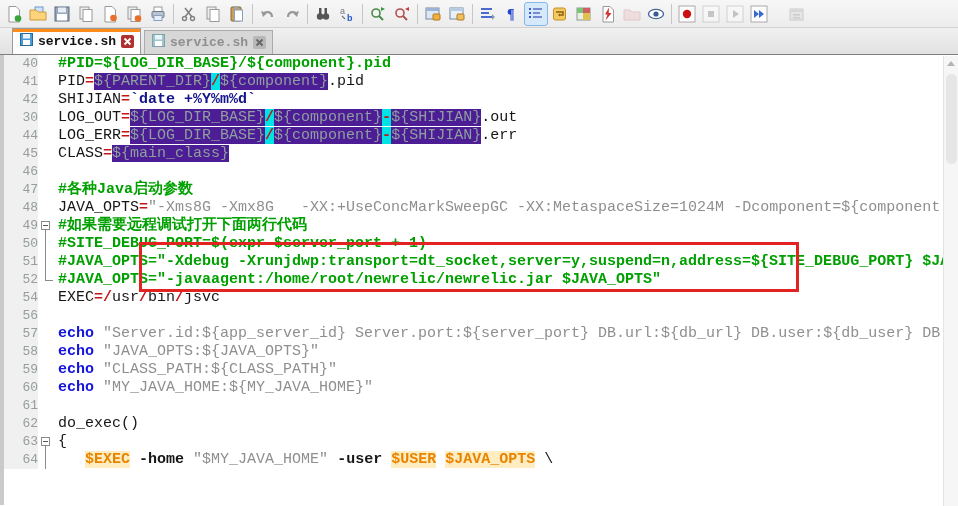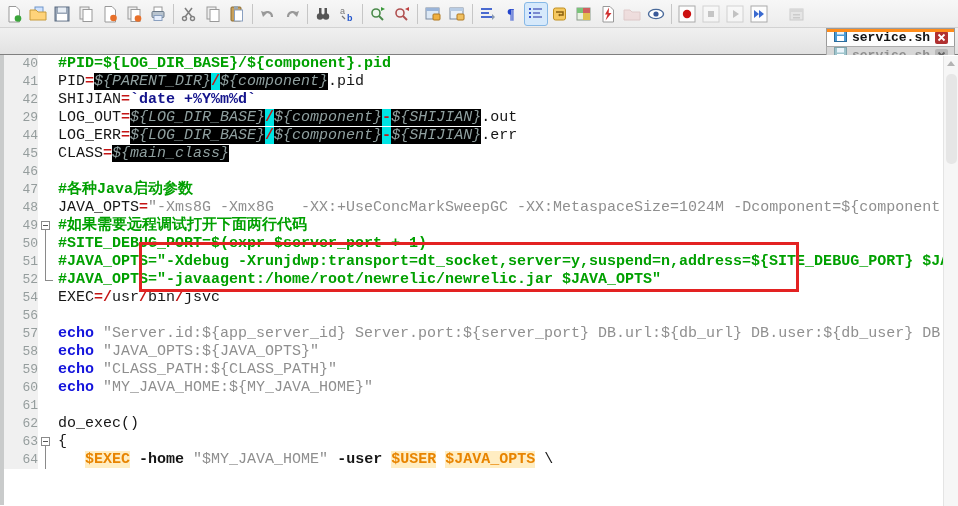--- a/index.html
+++ b/index.html
@@ -12,21 +12,21 @@
     border-bottom:1px solid #d2d2d2; display:flex; align-items:center; padding:1px 2px; }
   .tbtn { width:24px; height:24px; display:flex; align-items:center; justify-content:center;
     border:1px solid transparent; border-radius:3px; background:transparent; }
   .tbtn.pressed { background:#d6e9fb; border-color:#86b8e6; }
   .tbtn.disabled { opacity:.45; }
   .tsep { width:1px; height:20px; background:#c6c6c6; margin:0 3px; }
   .tgap { width:14px; }
 
   
   #tabbar { height:27px; background:linear-gradient(#f0f0f0,#e2e2e2);
-    border-bottom:1px solid #7f7f7f; display:flex; align-items:flex-end; padding-left:12px;flex-direction:column; }
+    border-bottom:1px solid #7f7f7f; display:flex; align-items:flex-end; padding-left:12px; }
   .tab { height:26px; display:flex; align-items:center; gap:5px; padding:0 6px 0 7px;
     border:1px solid #9a9a9a; border-bottom:none; margin-right:3px; position:relative;
     font:bold 13px "Liberation Mono","DejaVu Sans Mono",monospace; }
   .tab.active { background:#fdfdfd; color:#111; }
   .tab.active::before { content:""; position:absolute; top:0; left:0; right:0; height:3px;
     background:#ff8c1a; }
   .tab.inactive { background:#d7d7d7; color:#8f8f8f; border-color:#ababab; height:24px; }
 
   
   #editor { position:relative; height:450px; background:#fff; overflow:hidden;
@@ -48,21 +48,21 @@
     background:#8a8a8a; }
   .code-text { font:15px/18px "Liberation Mono","DejaVu Sans Mono",monospace; color:#111;
     white-space:pre; }
   .seg-pl  { color:#161616; }
   .seg-cm  { color:#00a000;font-weight:bold; }
   .seg-op  { color:#c41414; font-weight:bold; }
   .seg-str { color:#8f8f8f; }
   .seg-kw  { color:#1414dc; font-weight:bold;text-align:center; }
   .seg-bt  { color:#14148c; font-weight:bold; }
   .seg-b   { color:#161616; font-weight:bold; }
-  .seg-hl  { color:#8f9f9f; background:#000000;font-style:italic; }
+  .seg-hl  { color:#8f9f9f; background:#4c1d95; }
   .seg-hlop{ color:#c41414; font-weight:bold; background:#00e3e3; }
   .seg-var { color:#e88400; font-weight:bold; background:#ffedc2; }
 
   
   #annotation { position:absolute; left:135px; top:187px; width:660px; height:50px;
     border:3px solid #e32222; z-index:5; pointer-events:none; }
 
   
   #vscroll { position:absolute; right:0; top:56px; width:15px; height:450px;
     background:#f6f6f6; border-left:1px solid #e4e4e4; z-index:6; }
@@ -322,21 +322,21 @@
             <path d="M3.5 3.5 L9.5 9.5 M9.5 3.5 L3.5 9.5" stroke="#666" stroke-width="1.8"></path>
           </svg>
         </span>
       </div>
     </div>
   <div id="editor">
     <div>
         <div class="code-row"><div class="gutter">40</div><div class="fold"></div><div class="code-text"><span class="seg-cm">#PID=${LOG_DIR_BASE}/${component}.pid</span></div></div>
         <div class="code-row"><div class="gutter">41</div><div class="fold"></div><div class="code-text"><span class="seg-pl">PID</span><span class="seg-op">=</span><span class="seg-hl">${PARENT_DIR}</span><span class="seg-hlop">/</span><span class="seg-hl">${component}</span><span class="seg-pl">.pid</span></div></div>
         <div class="code-row"><div class="gutter">42</div><div class="fold"></div><div class="code-text"><span class="seg-pl">SHIJIAN</span><span class="seg-op">=</span><span class="seg-bt">`date +%Y%m%d`</span></div></div>
-        <div class="code-row"><div class="gutter">29</div><div class="fold"></div><div class="code-text"><span class="seg-pl">LOG_OUT</span><span class="seg-op">=</span><span class="seg-hl">${LOG_DIR_BASE}</span><span class="seg-hlop">/</span><span class="seg-hl">${component}</span><span class="seg-hlop">-</span><span class="seg-hl">${SHIJIAN}</span><span class="seg-pl">.out</span></div></div>
+        <div class="code-row"><div class="gutter">30</div><div class="fold"></div><div class="code-text"><span class="seg-pl">LOG_OUT</span><span class="seg-op">=</span><span class="seg-hl">${LOG_DIR_BASE}</span><span class="seg-hlop">/</span><span class="seg-hl">${component}</span><span class="seg-hlop">-</span><span class="seg-hl">${SHIJIAN}</span><span class="seg-pl">.out</span></div></div>
         <div class="code-row"><div class="gutter">44</div><div class="fold"></div><div class="code-text"><span class="seg-pl">LOG_ERR</span><span class="seg-op">=</span><span class="seg-hl">${LOG_DIR_BASE}</span><span class="seg-hlop">/</span><span class="seg-hl">${component}</span><span class="seg-hlop">-</span><span class="seg-hl">${SHIJIAN}</span><span class="seg-pl">.err</span></div></div>
         <div class="code-row"><div class="gutter">45</div><div class="fold"></div><div class="code-text"><span class="seg-pl">CLASS</span><span class="seg-op">=</span><span class="seg-hl">${main_class}</span></div></div>
         <div class="code-row"><div class="gutter">46</div><div class="fold"></div><div class="code-text"></div></div>
         <div class="code-row"><div class="gutter">47</div><div class="fold"></div><div class="code-text"><span class="seg-cm">#各种Java启动参数</span></div></div>
         <div class="code-row"><div class="gutter">48</div><div class="fold"></div><div class="code-text"><span class="seg-pl">JAVA_OPTS</span><span class="seg-op">=</span><span class="seg-str">"-Xms8G -Xmx8G   -XX:+UseConcMarkSweepGC -XX:MetaspaceSize=1024M -Dcomponent=${component</span></div></div>
         <div class="code-row"><div class="gutter">49</div><div class="fold fopen"><span class="fbox"></span><span class="vline"></span></div><div class="code-text"><span class="seg-cm">#如果需要远程调试打开下面两行代码</span></div></div>
         <div class="code-row"><div class="gutter">50</div><div class="fold fline"><span class="vline"></span></div><div class="code-text"><span class="seg-cm">#SITE_DEBUG_PORT=$(expr $server_port + 1)</span></div></div>
         <div class="code-row"><div class="gutter">51</div><div class="fold fline"><span class="vline"></span></div><div class="code-text"><span class="seg-cm">#JAVA_OPTS="-Xdebug -Xrunjdwp:transport=dt_socket,server=y,suspend=n,address=${SITE_DEBUG_PORT} $JA</span></div></div>
         <div class="code-row"><div class="gutter">52</div><div class="fold fend"><span class="vline"></span><span class="hline"></span></div><div class="code-text"><span class="seg-cm">#JAVA_OPTS="-javaagent:/home/root/newrelic/newrelic.jar $JAVA_OPTS"</span></div></div>
         <div class="code-row"><div class="gutter">54</div><div class="fold"></div><div class="code-text"><span class="seg-pl">EXEC</span><span class="seg-op">=</span><span class="seg-op">/</span><span class="seg-pl">usr</span><span class="seg-op">/</span><span class="seg-pl">bin</span><span class="seg-op">/</span><span class="seg-pl">jsvc</span></div></div>

